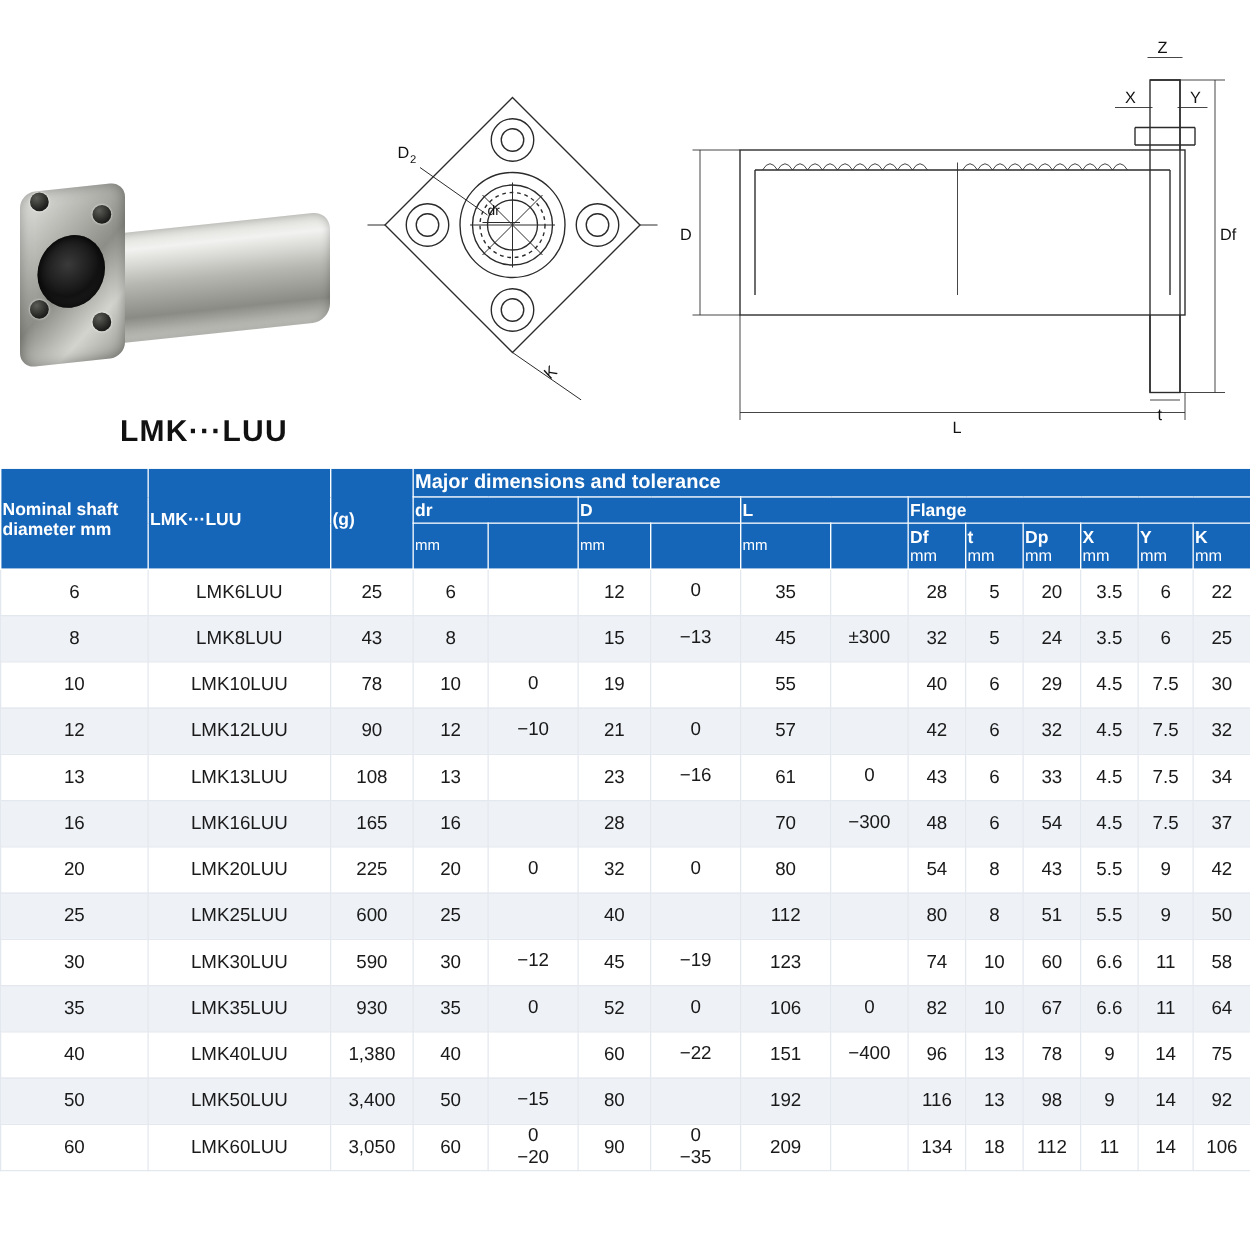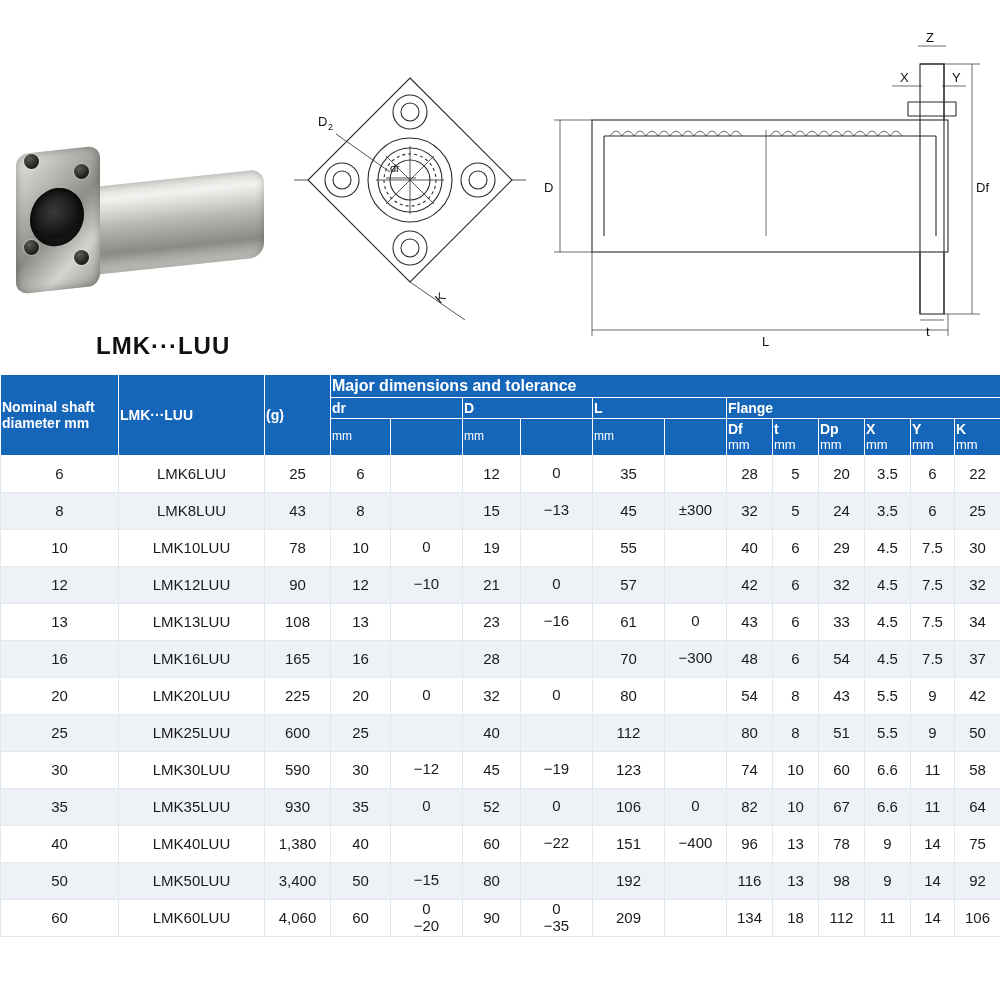--- a/index.html
+++ b/index.html
@@ -511,21 +511,21 @@
             <td>116</td>
             <td>13</td>
             <td>98</td>
             <td>9</td>
             <td>14</td>
             <td>92</td>
           </tr>
           <tr class="even">
             <td>60</td>
             <td>LMK60LUU</td>
-            <td>4,060</td>
+            <td>3,050</td>
             <td>60</td>
             <td class="sub">
               <span class="twoline">
                 <span class="up">0</span>
                 <span class="dn">−20</span>
               </span>
             </td>
             <td>90</td>
             <td class="sub">
               <span class="twoline">

